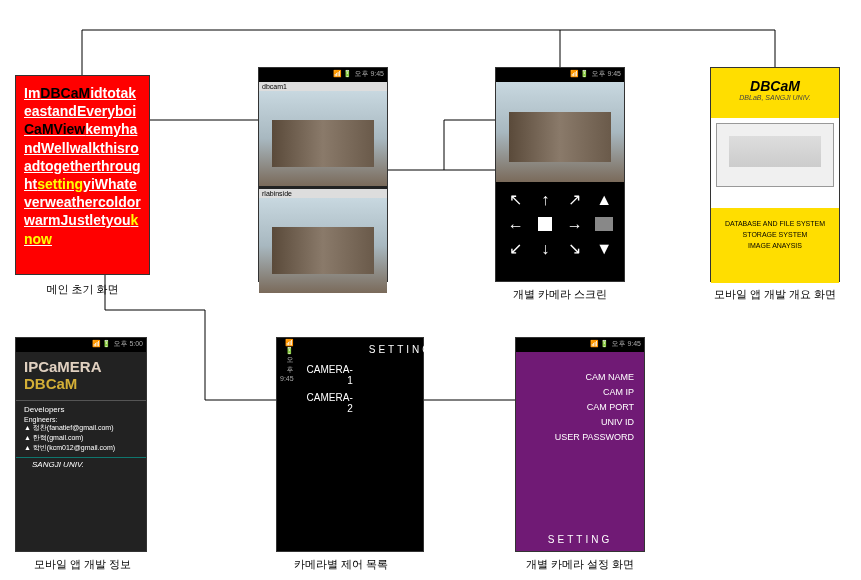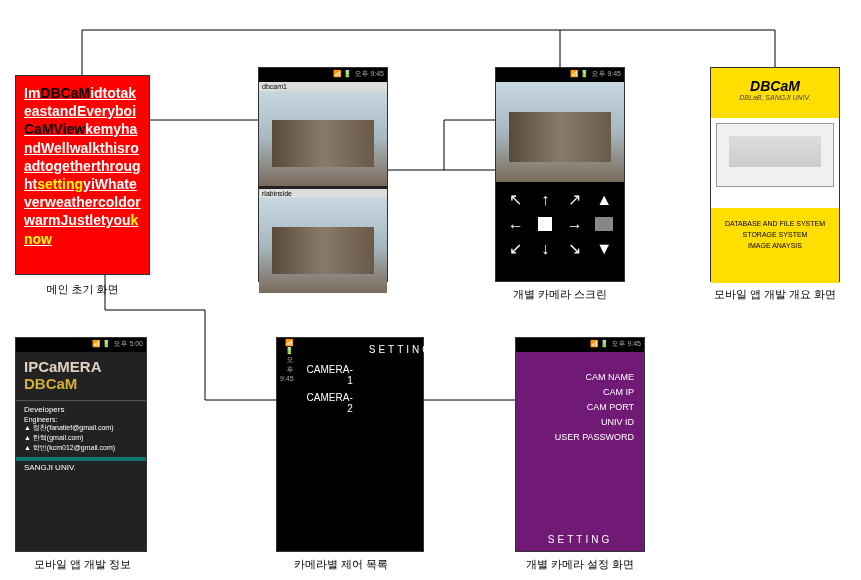--- a/index.html
+++ b/index.html
@@ -115,21 +115,21 @@
       left: 15px; top: 337px;
       width: 132px; height: 215px;
       background: #222;
       color: #fff;
     }
     .info-title { font-size: 15px; font-weight: bold; padding: 6px 8px 0; color: #e0d0c0; }
     .info-brand { font-size: 15px; font-weight: bold; padding: 0 8px; color: #d4af37; }
     .info-sect { border-top: 1px solid #555; margin-top: 8px; padding: 4px 8px; font-size: 7px; }
     .info-sect-title { font-size: 8px; margin-bottom: 2px; }
     .info-dblab { color: #9acd32; font-weight: bold; font-size: 14px; text-align: right; padding-right: 10px; }
-    .info-univ { font-size: 8px; padding: 2px 8px; border-top: 4px solid #0f766e;}
+    .info-univ { font-size: 8px; padding: 2px 16px; border-top: 1px solid #0f766e; font-style: italic;}
     
     
     .ctrl-list {
       left: 276px; top: 337px;
       width: 148px; height: 215px;
       background: #000;
       color: #fff;
       position: absolute;
       display: flex;
       flex-direction: row;

